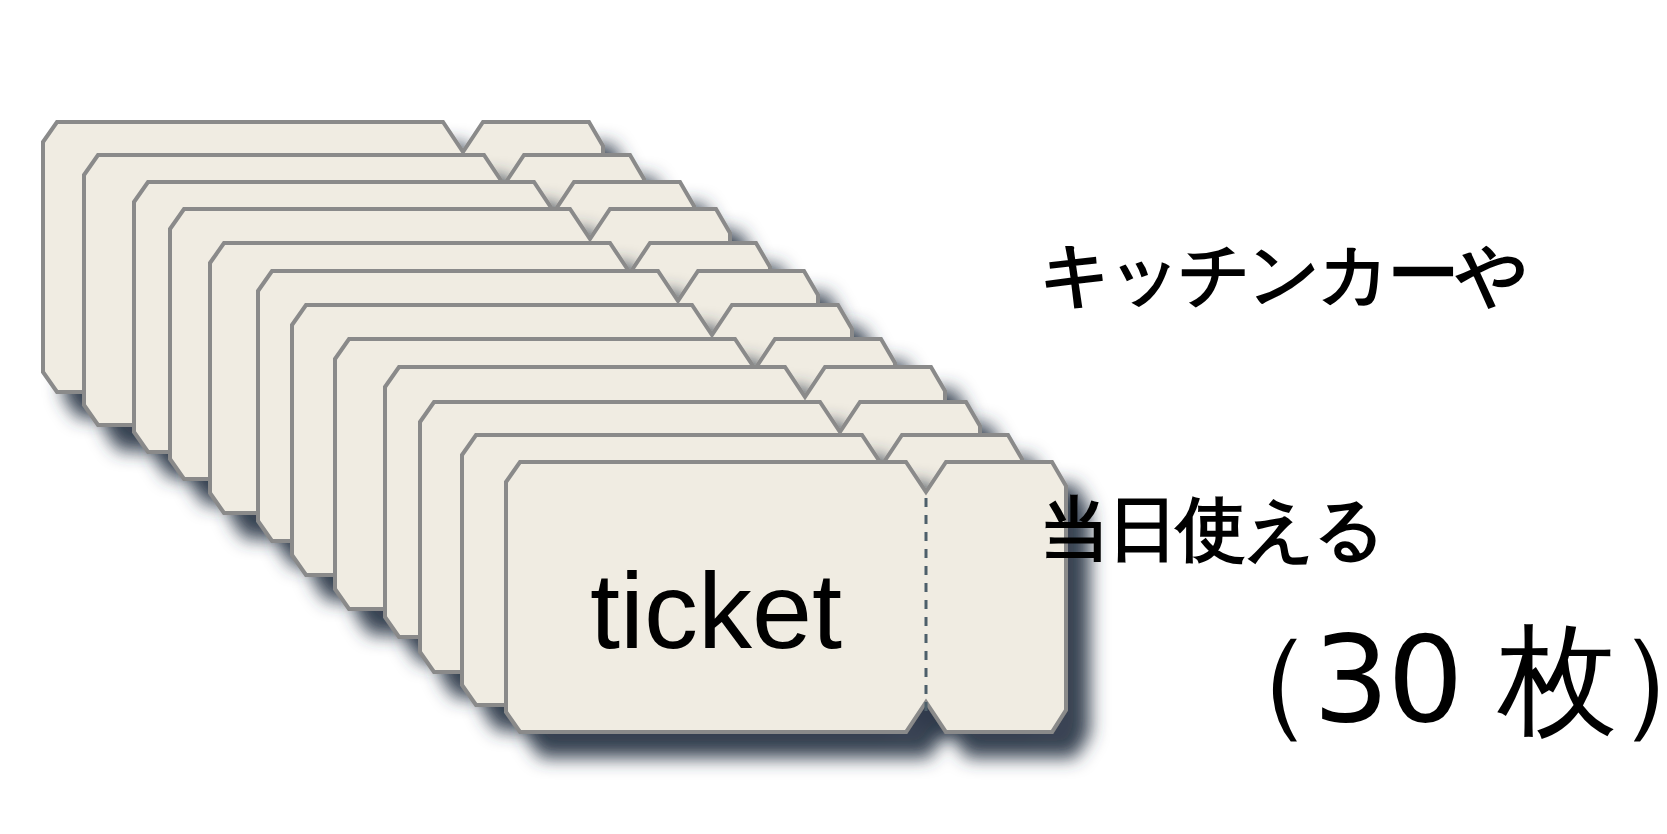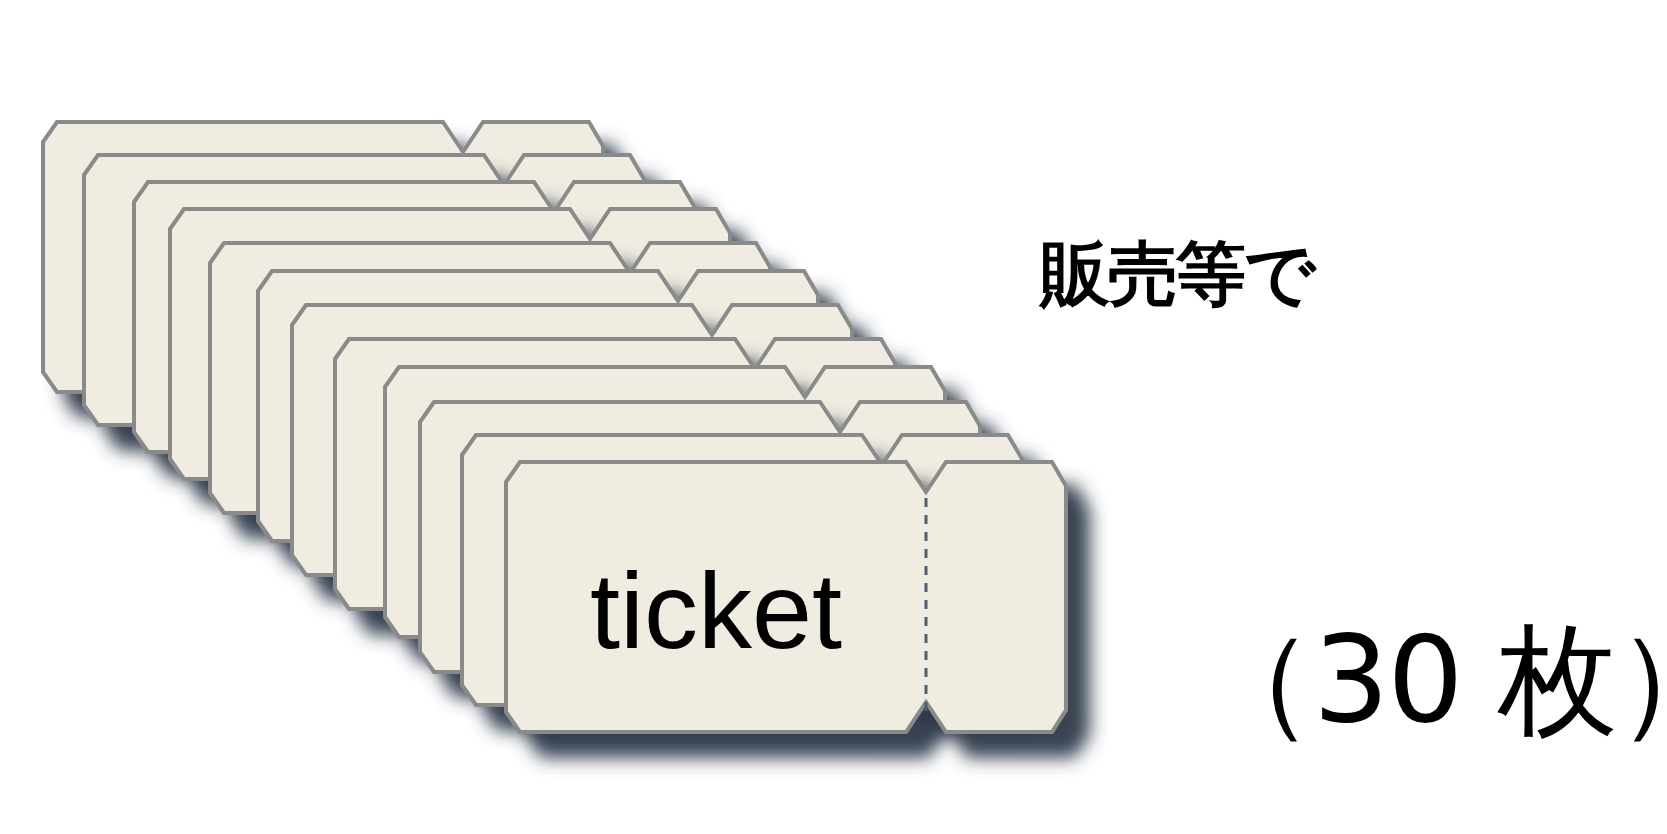--- a/index.html
+++ b/index.html
@@ -61,17 +61,18 @@
       <use href="#tk" x="462" y="435"></use>
     </g>
   <g filter="url(#sh)">
     <use href="#tk" x="506" y="462" transform="translate(0,0)"></use>
     <line x1="926" y1="498" x2="926" y2="716" stroke="#4d5f6b" stroke-width="3" stroke-dasharray="9,8"></line>
     <text x="590" y="648" font-family="Liberation Sans, sans-serif" font-size="108" fill="#000">ticket</text>
   </g>
 </svg>
 
 <div class="headline">
-  <div>販売等で</div>
+  <div>キッチンカーや</div>
+  <div>当日使える</div>
   
 </div>
 
 <div class="count">（30 枚）</div>
 
 </body></html>

